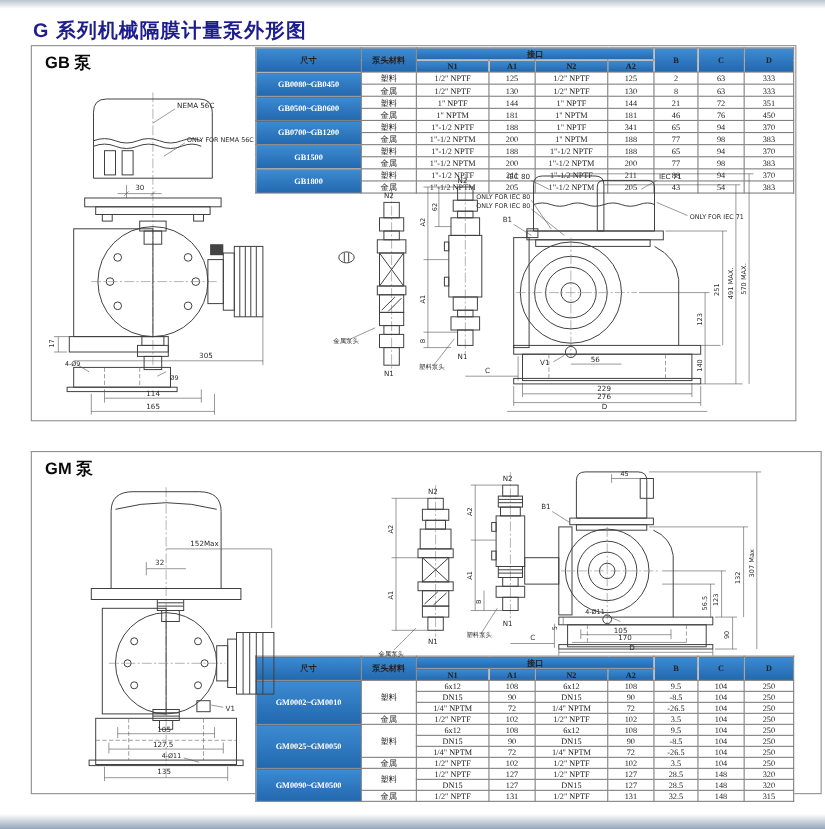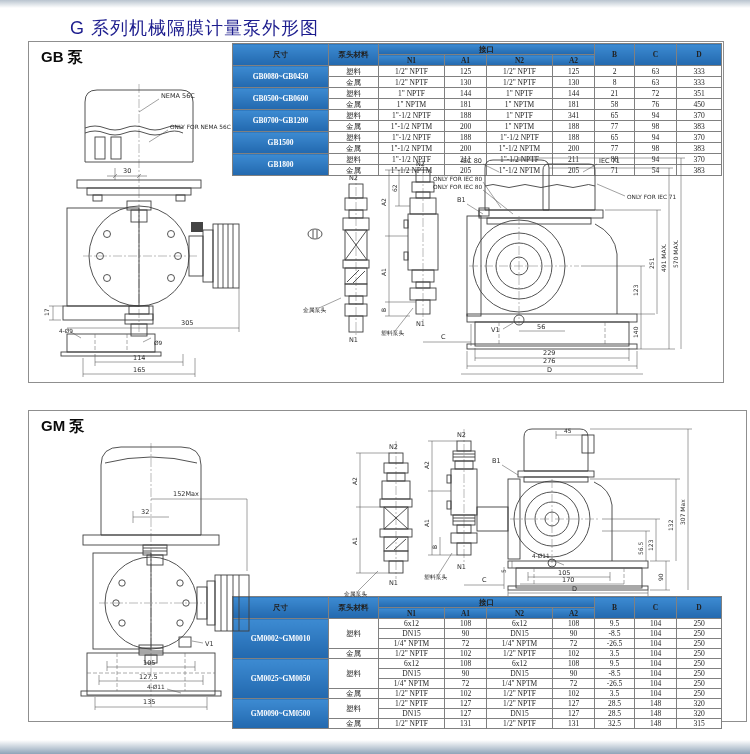--- a/index.html
+++ b/index.html
@@ -2,22 +2,22 @@
 <html><head>
 <meta charset="utf-8">
 <style>
   html,body{margin:0;padding:0;}
   body{width:750px;height:754px;position:relative;background:#ffffff;overflow:hidden;
        font-family:"Liberation Sans","DejaVu Sans",sans-serif;}
   .edge-top{position:absolute;left:0;top:0;width:750px;height:8px;
             background:linear-gradient(#b9c4cf,#ffffff);}
   .edge-bottom{position:absolute;left:0;bottom:0;width:750px;height:14px;
                background:linear-gradient(#ffffff,#8fa4b8);}
-  .page-title{position:absolute;left:30px;top:16px;font-size:18px;font-weight:normal;
-              color:#1d1d8e;letter-spacing:1px;margin-left:40px;}
+  .page-title{position:absolute;left:30px;top:16px;font-size:18px;font-weight:bold;
+              color:#1d1d8e;letter-spacing:1px;}
   .panel{position:absolute;border:1px solid #8f8f8f;background:#fff;}
   #gb-panel{left:28px;top:41px;width:694px;height:340px;}
   #gm-panel{left:28px;top:410px;width:694px;height:310px;padding-left:23px;}
   .panel-label{position:absolute;left:12px;top:6px;font-size:15px;font-weight:bold;color:#0a0a0a;}
   .dim-table{position:absolute;border-collapse:collapse;table-layout:fixed;
              border:1px solid #5a5a5a;background:#fff;font-family:Liberation Serif, serif;}
   #gb-table{left:203px;top:1px;width:489px;}
   #gm-table{left:203px;top:185px;width:489px;}
   .dim-table th,.dim-table td{border:1px solid #808080;text-align:center;vertical-align:middle;
       padding:0;font-size:7.5px;line-height:9px;color:#222;white-space:nowrap;overflow:hidden;}
@@ -107,21 +107,21 @@
           <td>21</td>
           <td>72</td>
           <td>351</td>
         </tr>
         <tr>
           <td rowspan="1" class="mat-cell">金属</td>
           <td>1" NPTM</td>
           <td>181</td>
           <td>1" NPTM</td>
           <td>181</td>
-          <td>58</td>
+          <td>46</td>
           <td>76</td>
           <td>450</td>
         </tr>
         <tr>
           <td rowspan="2" class="size-cell">GB0700~GB1200</td>
           <td rowspan="1" class="mat-cell">塑料</td>
           <td>1"-1/2 NPTF</td>
           <td>188</td>
           <td>1" NPTF</td>
           <td>341</td>
@@ -170,21 +170,21 @@
           <td>88</td>
           <td>94</td>
           <td>370</td>
         </tr>
         <tr>
           <td rowspan="1" class="mat-cell">金属</td>
           <td>1"-1/2 NPTM</td>
           <td>205</td>
           <td>1"-1/2 NPTM</td>
           <td>205</td>
-          <td>71</td>
+          <td>43</td>
           <td>54</td>
           <td>383</td>
         </tr>
       </tbody>
   </table>
 
   <svg class="drw" style="left:8px;top:40px" width="210" height="296" viewBox="0 0 210 296">
     <line class="cl" x1="102" y1="2" x2="102" y2="250"></line>
     <g class="ln">
       <path d="M48 80 L48 20 Q48 8 60 8 L144 8 Q156 8 156 20 L156 80 Z"></path>

